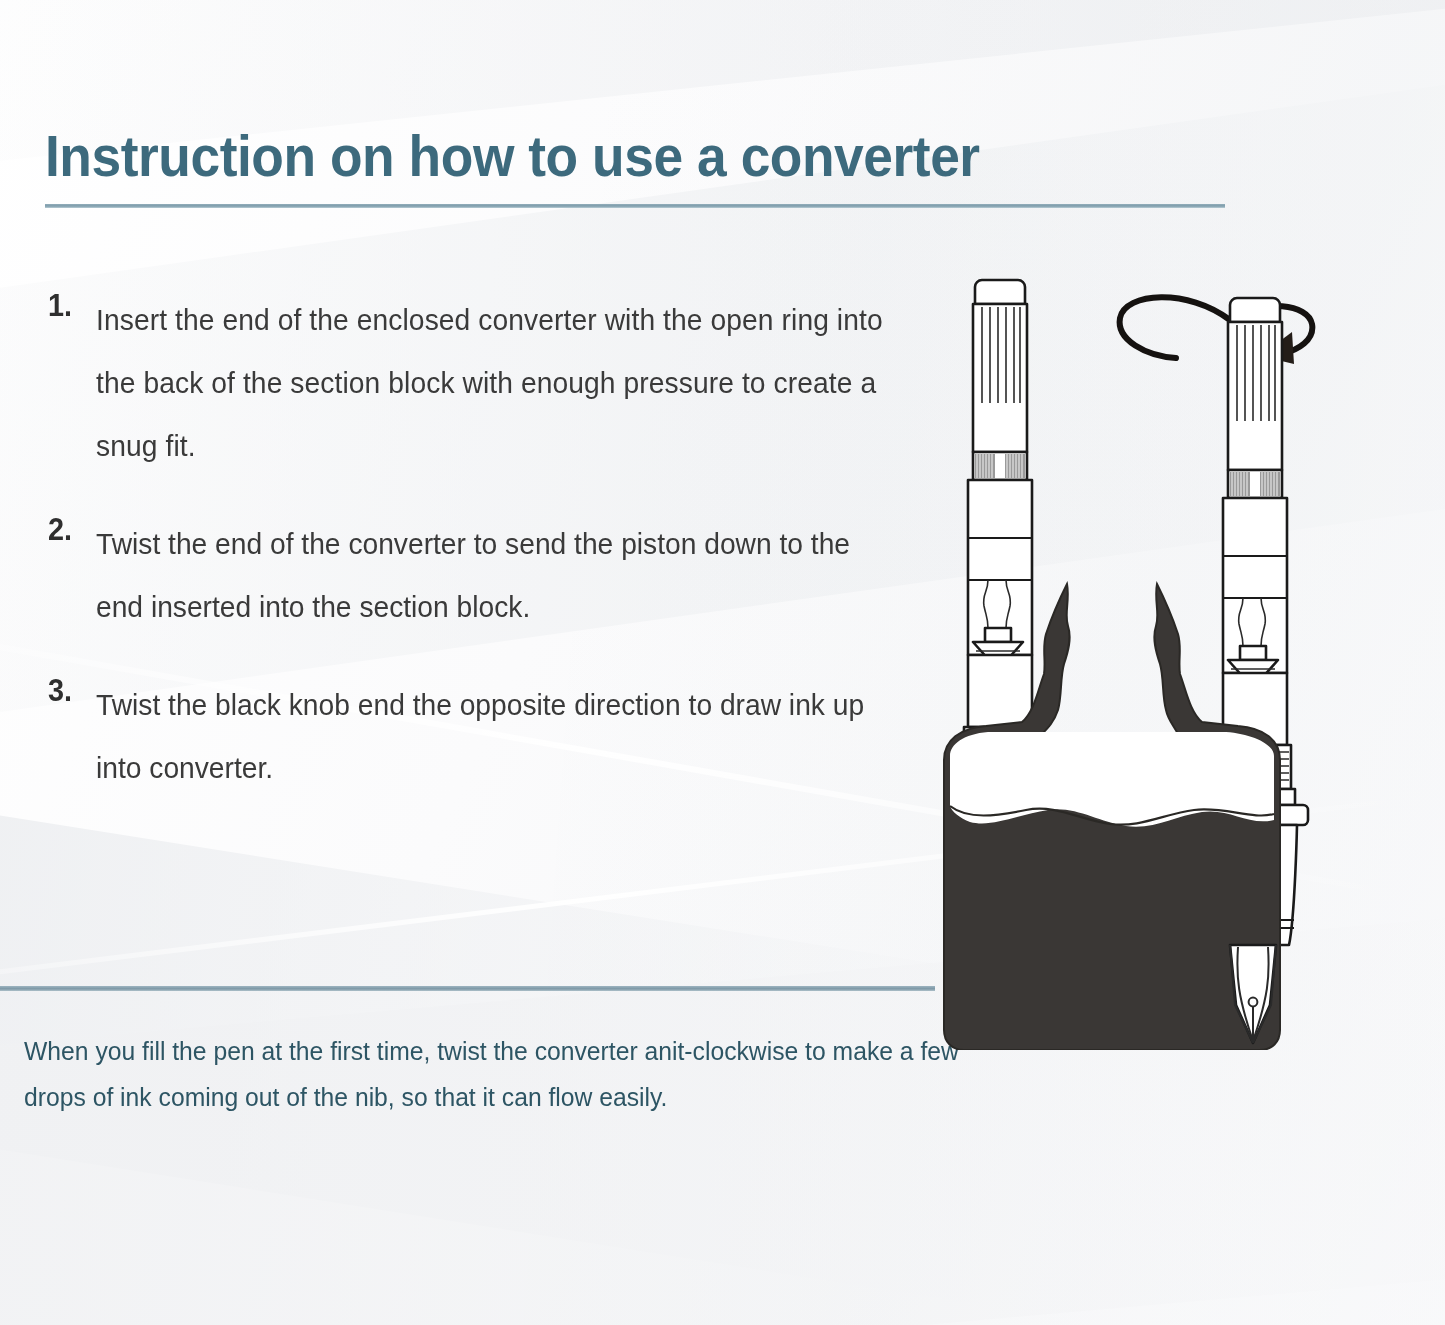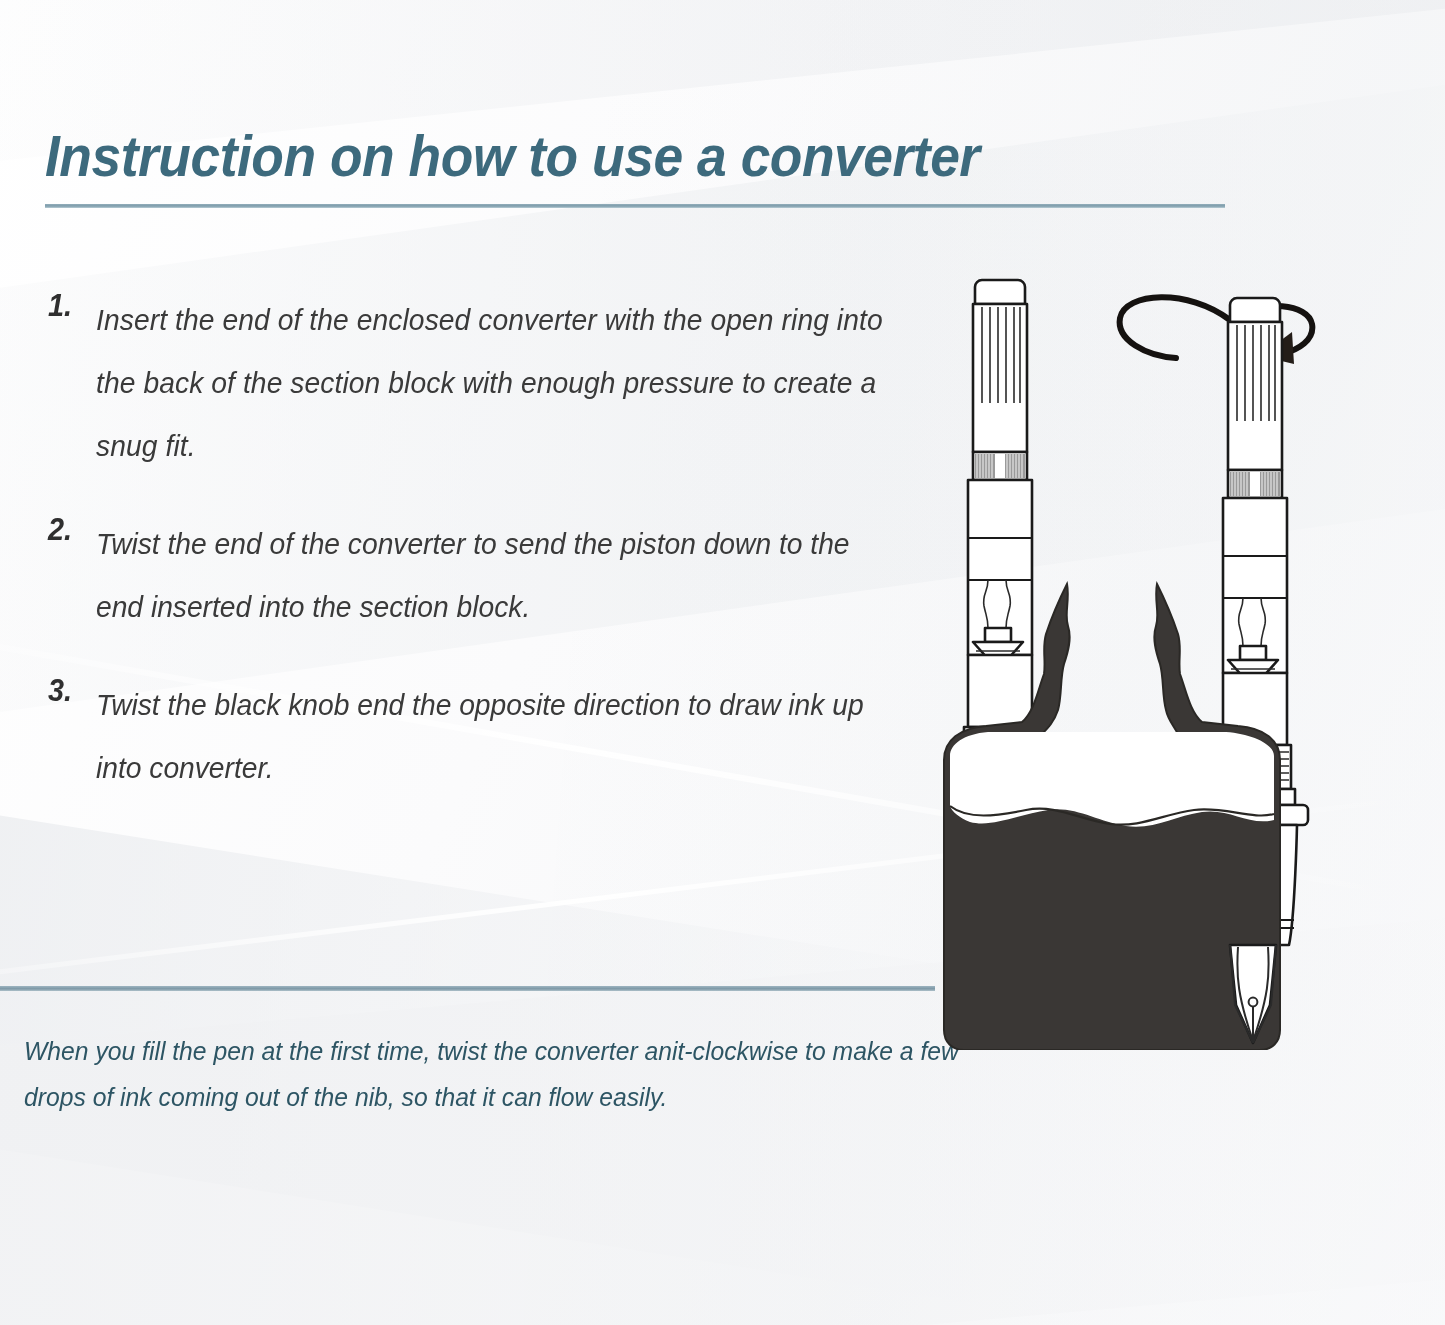--- a/index.html
+++ b/index.html
@@ -8,21 +8,20 @@
     background:#ffffff;
     font-family:"Liberation Sans", sans-serif;
     overflow:hidden;
   }
   #page{
     position:relative;
     width:1445px;height:1325px;
     background:
       linear-gradient(115deg, #ffffff 0%, #fbfbfc 40%, #f6f7f8 70%, #fdfdfe 100%);
     overflow:hidden;
-    font-style:italic;
   }
 
   
   .band{position:absolute;pointer-events:none;}
   .band1{
     left:-200px;top:-120px;width:1900px;height:300px;
     background:linear-gradient(90deg,rgba(236,238,240,.0),rgba(232,234,237,.85));
     transform:rotate(-6deg);transform-origin:left top;
   }
   .band2{

